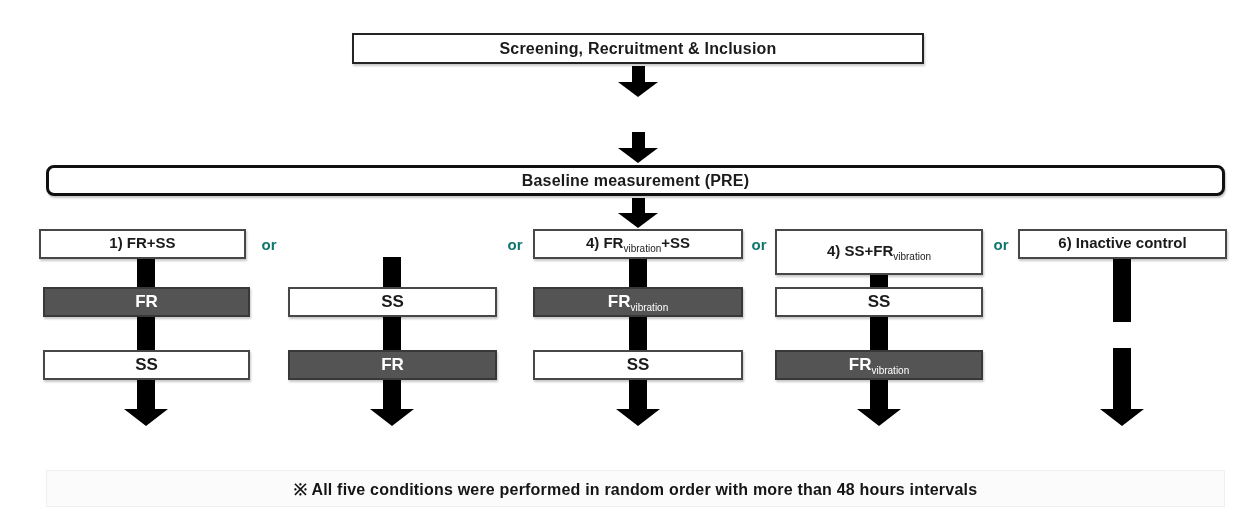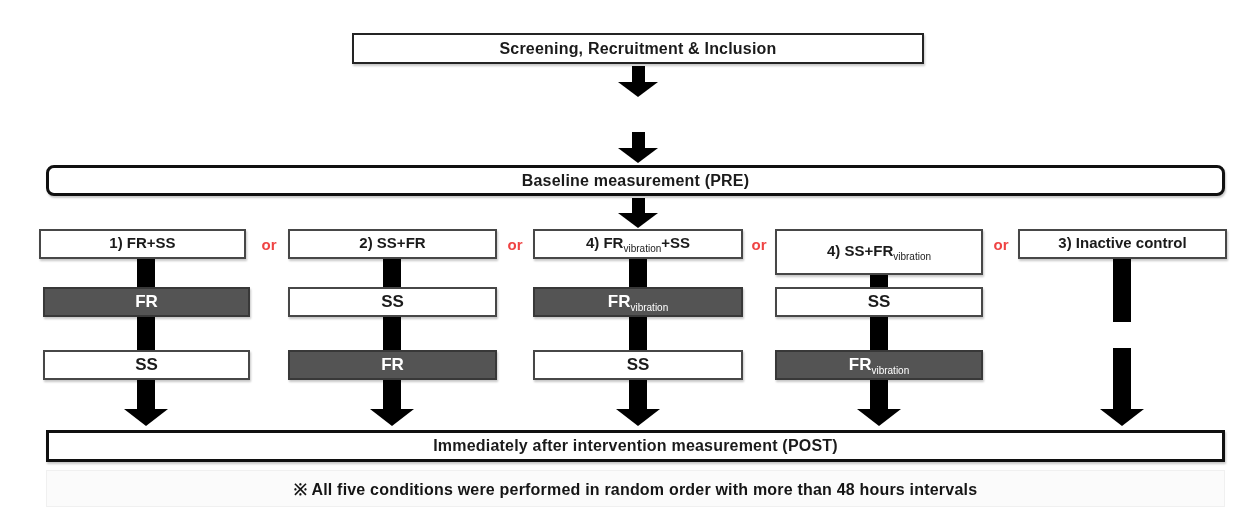--- a/index.html
+++ b/index.html
@@ -14,21 +14,21 @@
     text-align:center; box-shadow:1px 2px 2px rgba(0,0,0,0.22);
   }
   .topbox   { font-size:16px; letter-spacing:0.2px; }
   .widebox  { border:3px solid #101010; font-size:16px; letter-spacing:0.2px; }
   .cell     { border:2px solid #474747; font-size:15px; }
   .cell.step{ font-size:17px; }
   .cell.dark{ background:#545454; border-color:#383838; color:#ffffff; }
   .lbl { white-space:nowrap; }
   .subs { font-size:10px; font-weight:normal; vertical-align:-4px; }
   .orlbl {
-    position:absolute; width:30px; text-align:center; font-size:15px; color:#ef4444;
+    position:absolute; width:30px; text-align:center; font-size:15px; color:#0f766e;
   }
   .shaft { position:absolute; background:#000000; }
   .ahead {
     position:absolute; width:0; height:0; border-style:solid;
     border-color:#000000 transparent transparent transparent;
   }
   .ahead.sm { border-width:15px 20px 0 20px; }
   .ahead.lg { border-width:17px 22px 0 22px; }
   .noteband {
     position:absolute; box-sizing:border-box; background:#fbfbfb;
@@ -72,23 +72,20 @@
   <div class="box cell step" style="left:43px; top:350px; width:207px; height:30px;">
     <span class="lbl"><span>SS</span><sub class="subs"></sub></span>
   </div>
 
   <div class="orlbl" style="left:254px; top:236px;">or</div>
 
   <div class="shaft" style="left:383px; top:257px; width:18px; height:32px;"></div>
   <div class="shaft" style="left:383px; top:315px; width:18px; height:37px;"></div>
   <div class="shaft" style="left:383px; top:378px; width:18px; height:32px;"></div>
   <div class="ahead lg" style="left:370px; top:409px;"></div>
-  <div class="box cell" style="left:288px; top:229px; width:209px; height:30px;">
-    <span class="lbl"><span>2) SS+FR</span><sub class="subs"></sub><span></span></span>
-  </div>
   <div class="box cell step" style="left:288px; top:287px; width:209px; height:30px;">
     <span class="lbl"><span>SS</span><sub class="subs"></sub></span>
   </div>
   <div class="box cell step dark" style="left:288px; top:350px; width:209px; height:30px;">
     <span class="lbl"><span>FR</span><sub class="subs"></sub></span>
   </div>
 
   <div class="orlbl" style="left:500px; top:236px;">or</div>
 
   <div class="shaft" style="left:629px; top:257px; width:18px; height:32px;"></div>
@@ -120,24 +117,21 @@
   <div class="box cell step dark" style="left:775px; top:350px; width:208px; height:30px;">
     <span class="lbl"><span>FR</span><sub class="subs">vibration</sub></span>
   </div>
 
   <div class="orlbl" style="left:986px; top:236px;">or</div>
 
   <div class="shaft" style="left:1113px; top:257px; width:18px; height:65px;"></div>
   <div class="shaft" style="left:1113px; top:348px; width:18px; height:62px;"></div>
   <div class="ahead lg" style="left:1100px; top:409px;"></div>
   <div class="box cell" style="left:1018px; top:229px; width:209px; height:30px;">
-    <span class="lbl"><span>3) Inactive control</span><sub class="subs"></sub><span></span></span>
+    <span class="lbl"><span>6) Inactive control</span><sub class="subs"></sub><span></span></span>
   </div>
 
-  <div class="box widebox" style="left:46px; top:430px; width:1179px; height:32px;">
-    <span class="lbl">Immediately after intervention measurement (POST)</span>
-  </div>
 
   <div class="noteband" style="left:46px; top:470px; width:1179px; height:37px;justify-content:center;">
     <span class="lbl">※ All five conditions were performed in random order with more than 48 hours intervals</span>
   </div>
 
 </div>
 
 </body></html>

